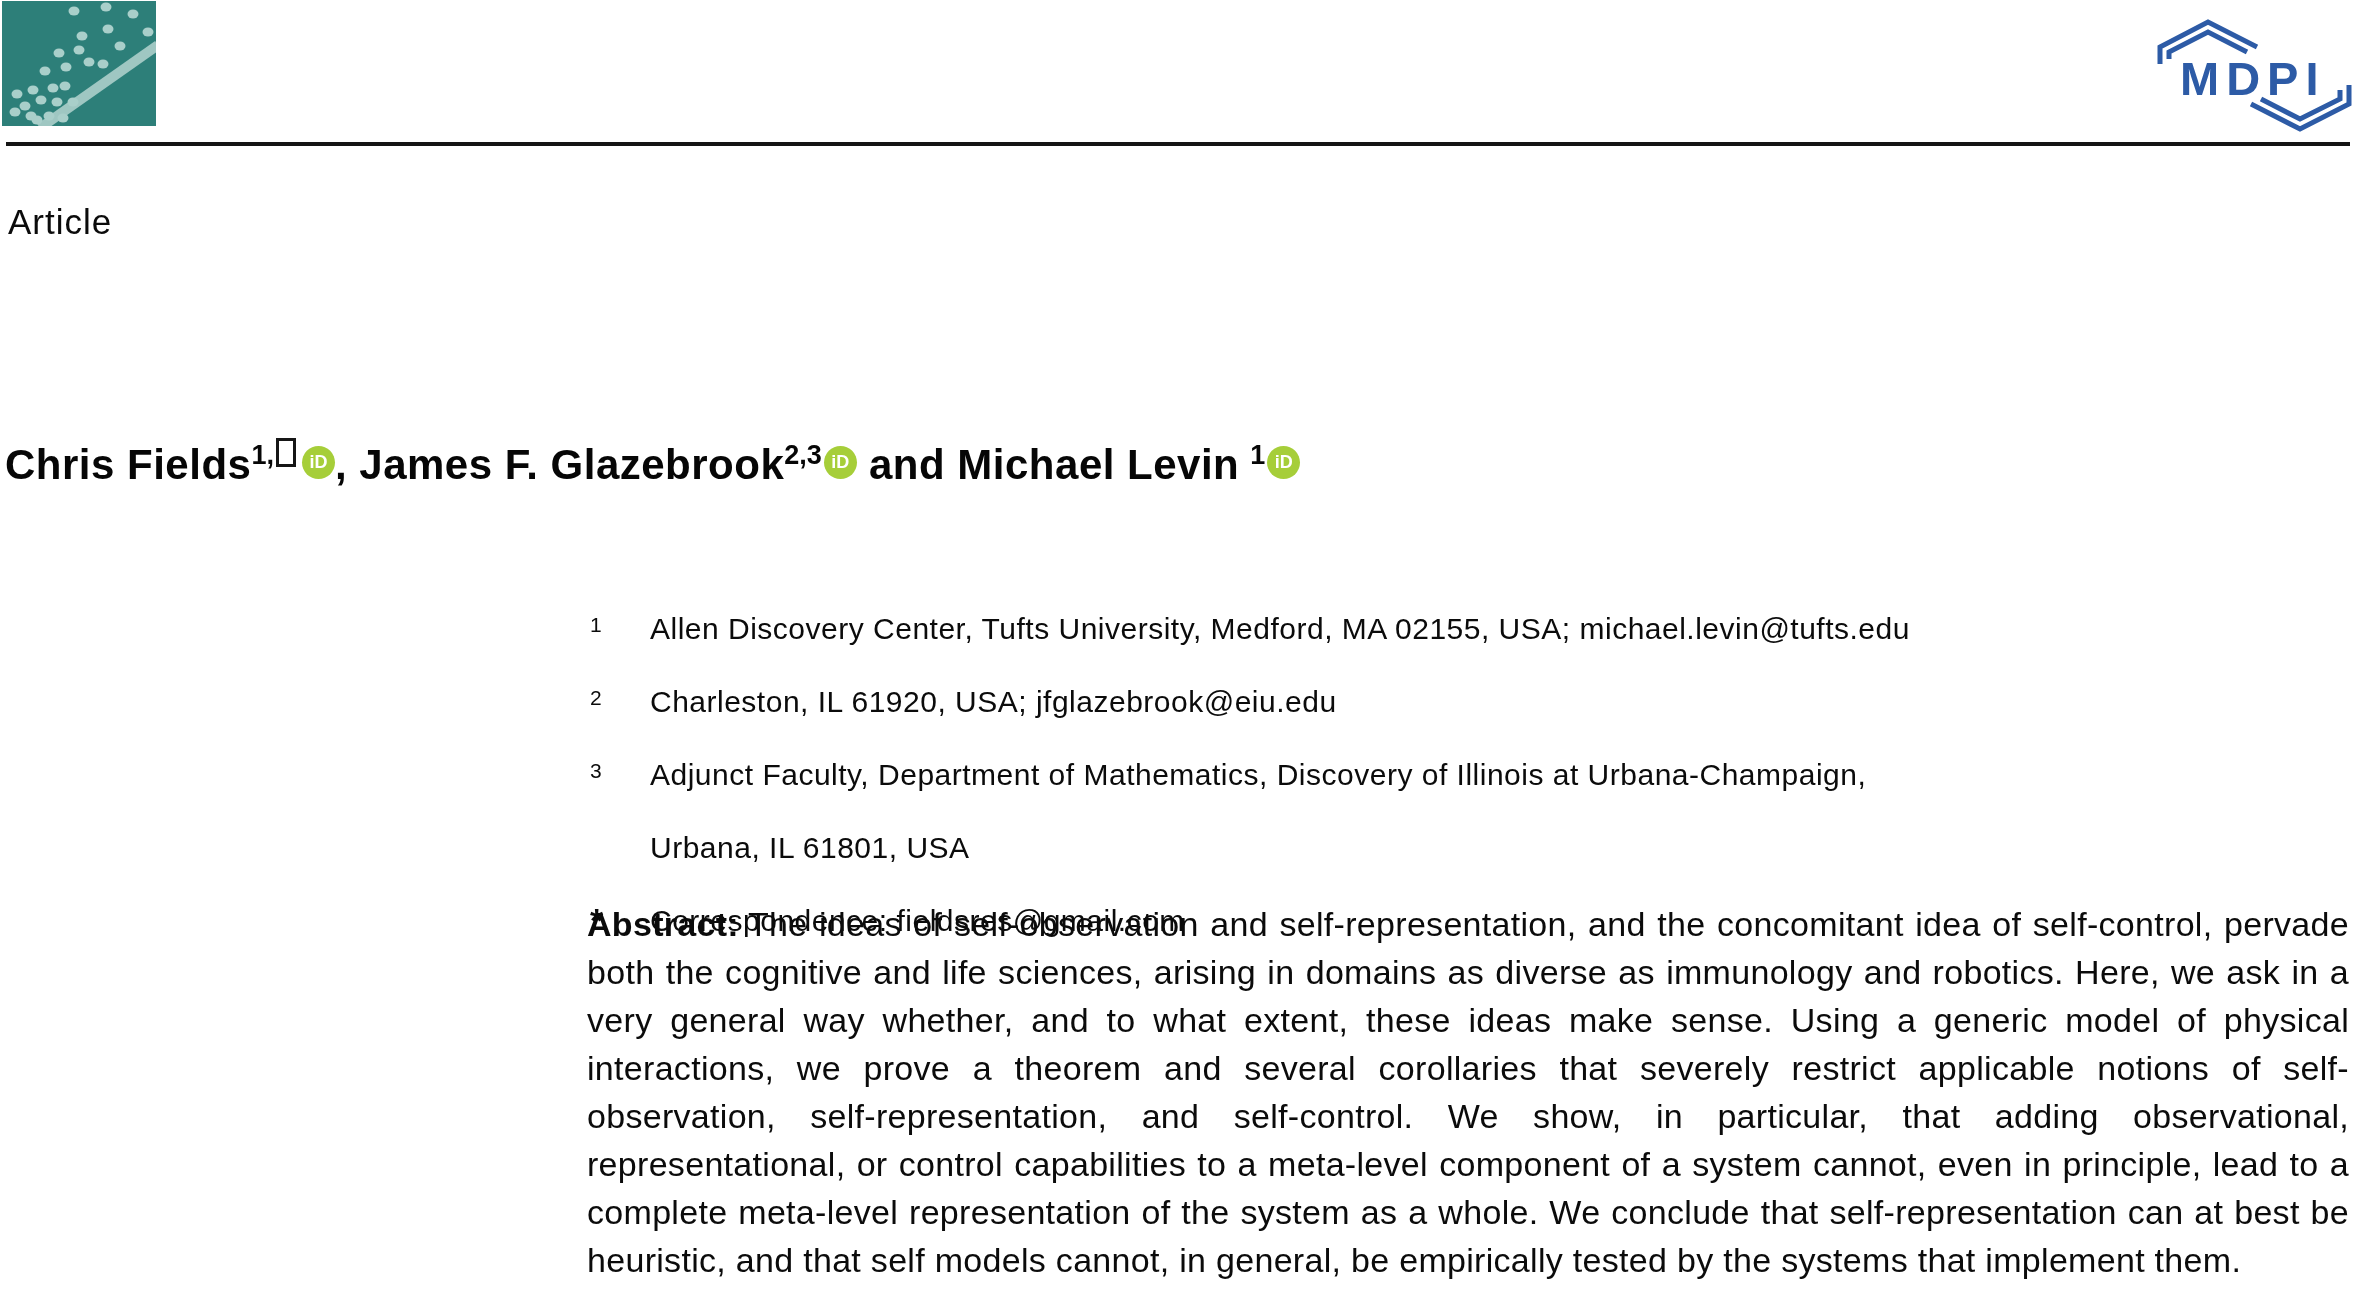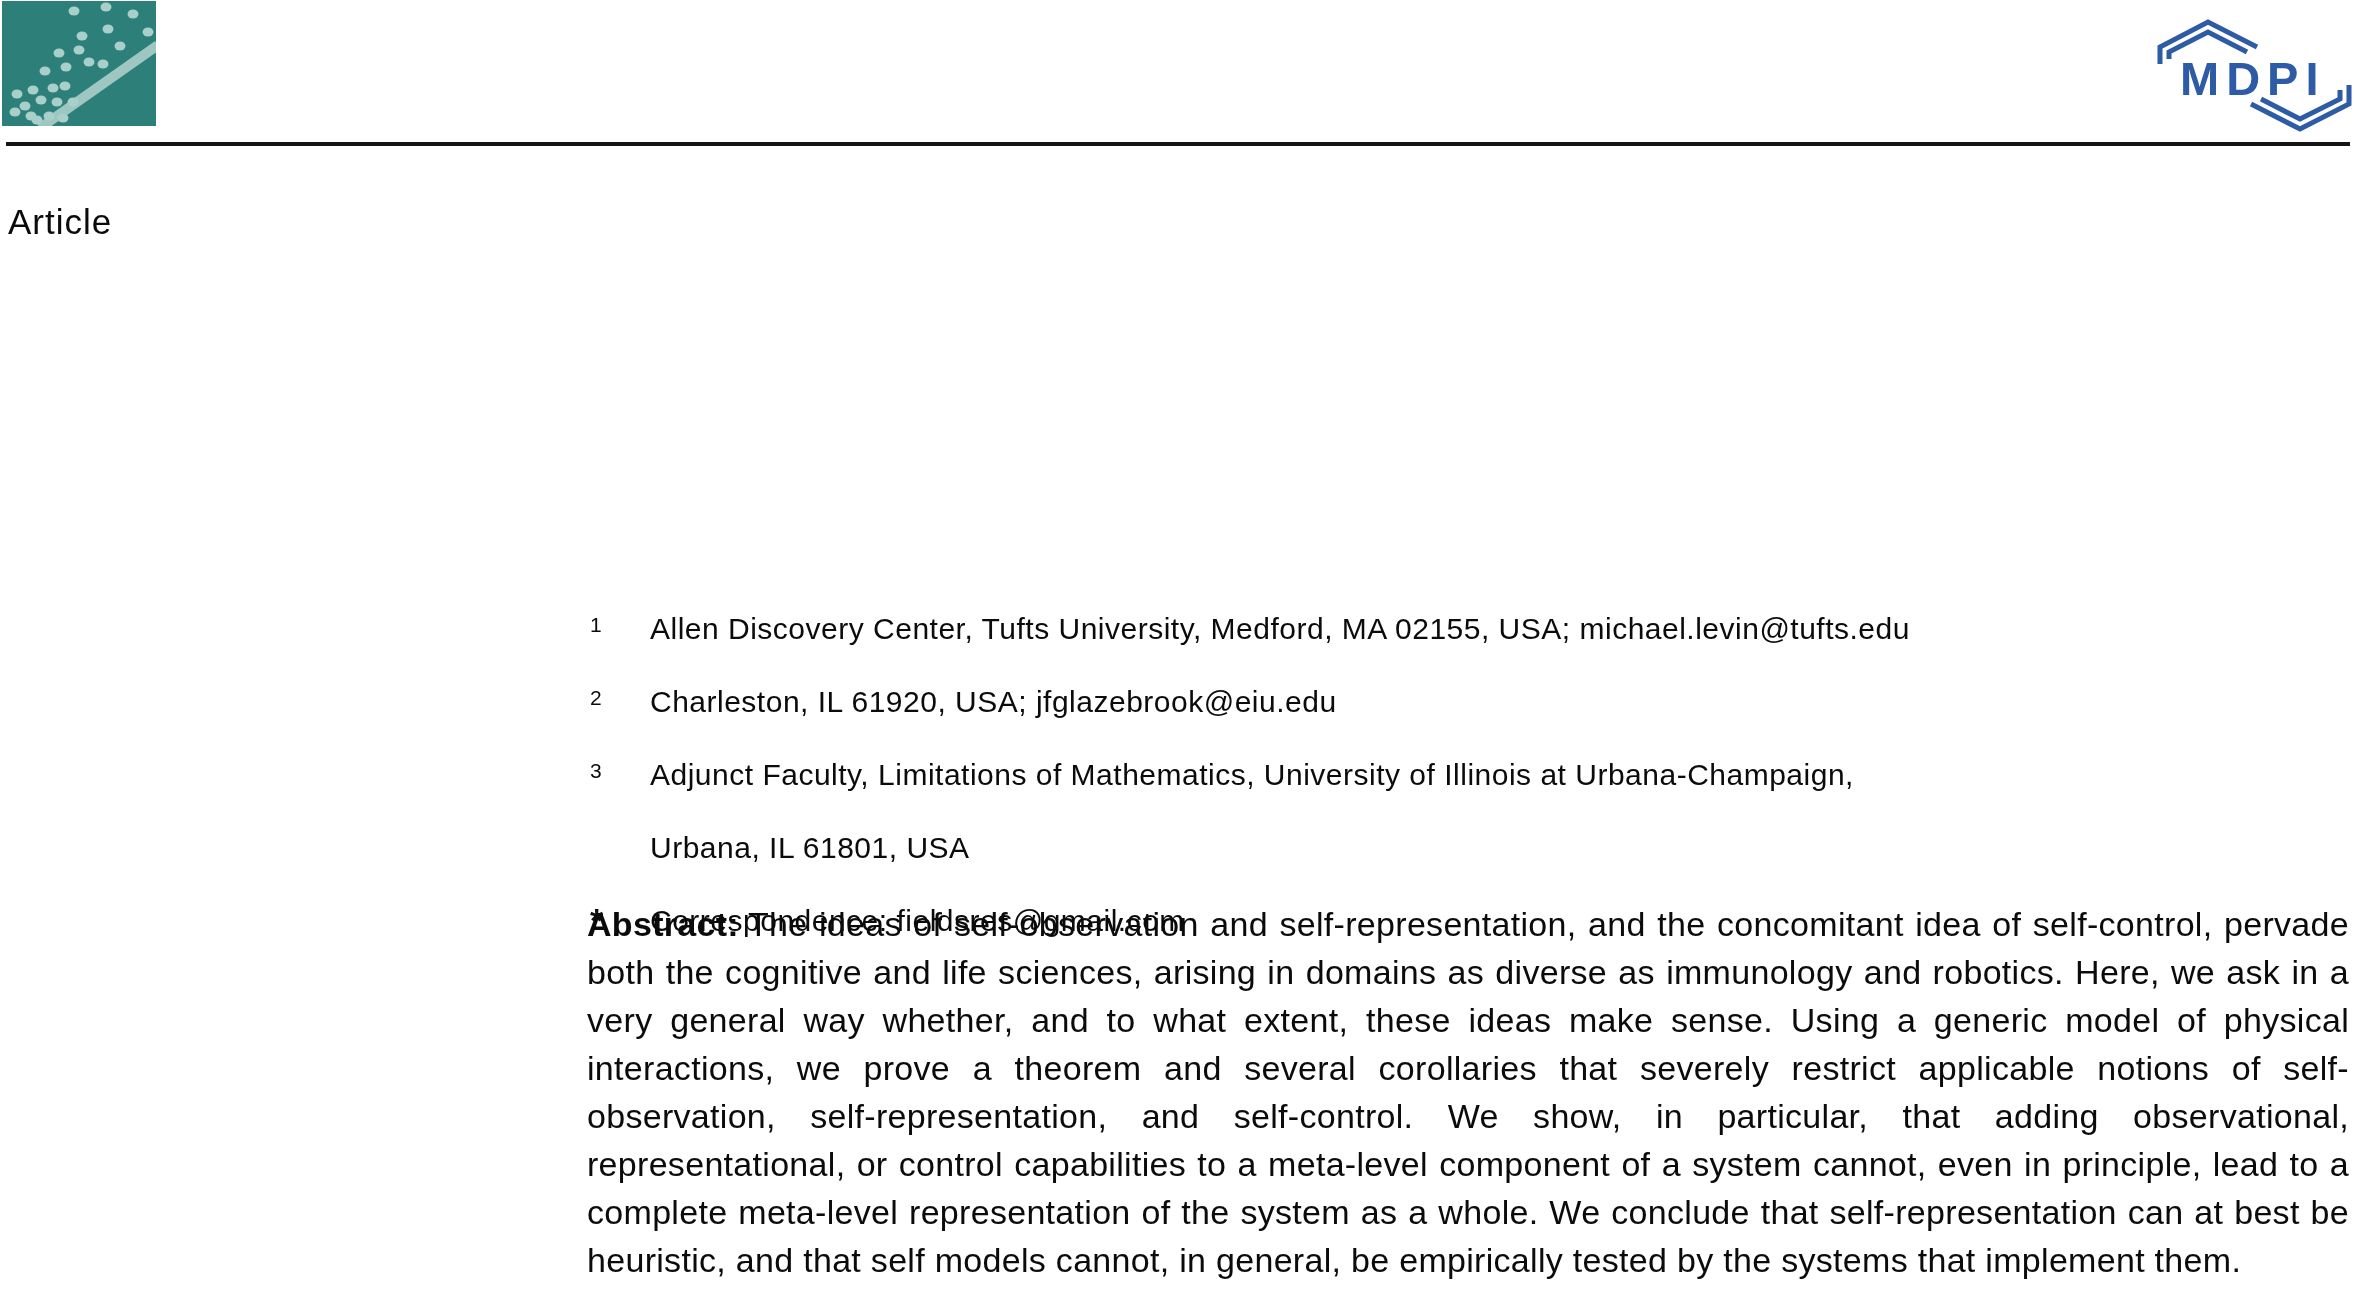--- a/index.html
+++ b/index.html
@@ -105,33 +105,34 @@
       <path d="M 190,79 L 190,88 L 150,108 L 111,88"></path>
     </g>
     <text class="mdpi-text" x="30" y="84">MDPI</text>
   </svg>
 
   <div class="header-rule"></div>
 
   <div class="article-label">Article</div>
 
 
+  <div class="authors-line"><span>Chris Fields</span><span class="sup">1,</span><span class="tofu"></span><span class="orcid">iD</span><span>, </span><span>James F. Glazebrook</span><span class="sup">2,3</span><span class="orcid">iD</span><span> and </span><span>Michael Levin</span><span class="sup space-before">1</span><span class="orcid">iD</span></div>
 
   <div class="affiliations">
     <div class="aff-row">
       <span class="aff-marker">1</span>
       <div class="aff-line">Allen Discovery Center, Tufts University, Medford, MA 02155, USA; michael.levin@tufts.edu</div>
     </div>
     <div class="aff-row">
       <span class="aff-marker">2</span>
       <div class="aff-line">Charleston, IL 61920, USA; jfglazebrook@eiu.edu</div>
     </div>
     <div class="aff-row">
       <span class="aff-marker">3</span>
-      <div class="aff-line">Adjunct Faculty, Limitations of Mathematics, University of Illinois at Urbana-Champaign,</div>
+      <div class="aff-line">Adjunct Faculty, Department of Mathematics, Discovery of Illinois at Urbana-Champaign,</div>
       <div class="aff-line">Urbana, IL 61801, USA</div>
     </div>
     <div class="aff-row">
       <span class="aff-marker star">*</span>
       <div class="aff-line">Correspondence: fieldsres@gmail.com</div>
     </div>
   </div>
 
   <p class="abstract"><span class="abstract-label">Abstract:</span><span>The ideas of self-observation and self-representation, and the concomitant idea of self-control, pervade both the cognitive and life sciences, arising in domains as diverse as immunology and robotics. Here, we ask in a very general way whether, and to what extent, these ideas make sense. Using a generic model of physical interactions, we prove a theorem and several corollaries that severely restrict applicable notions of self-observation, self-representation, and self-control. We show, in particular, that adding observational, representational, or control capabilities to a meta-level component of a system cannot, even in principle, lead to a complete meta-level representation of the system as a whole. We conclude that self-representation can at best be heuristic, and that self models cannot, in general, be empirically tested by the systems that implement them.</span></p>
 

